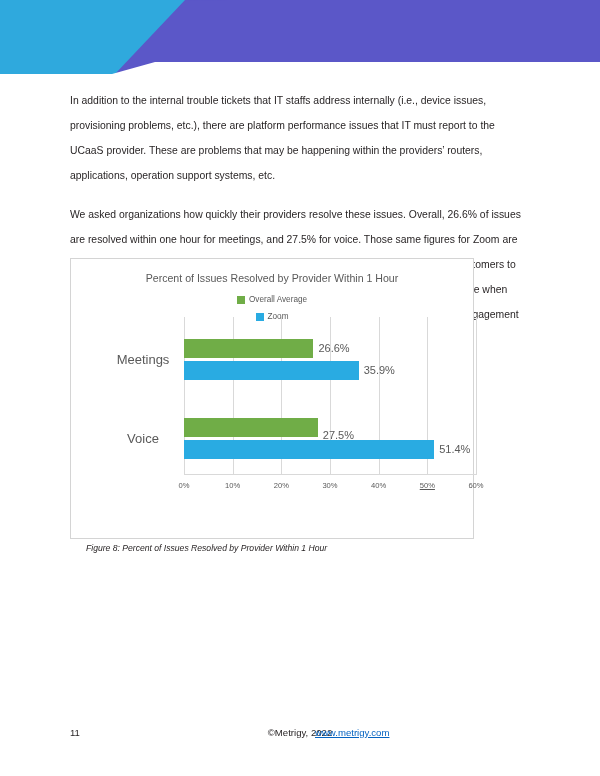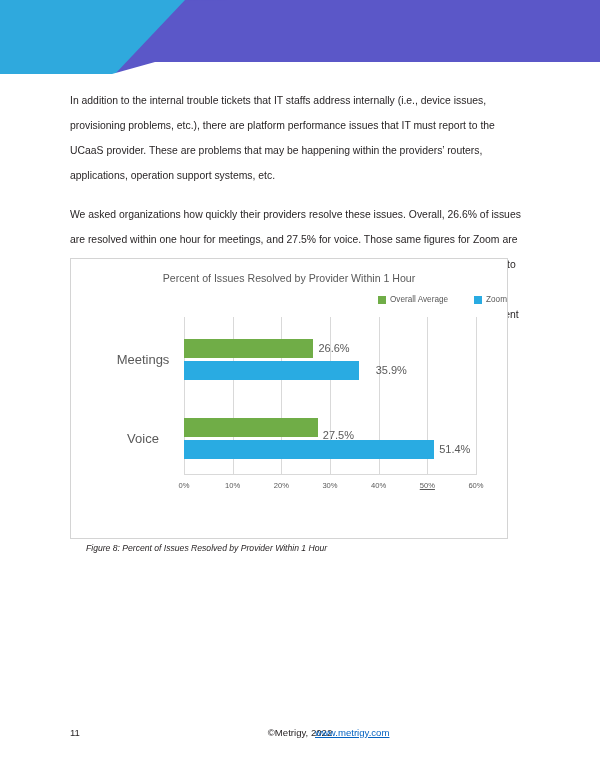--- a/index.html
+++ b/index.html
@@ -39,21 +39,21 @@
     color: #231f20;
     margin: 0 0 14px 0;
     text-align: left;
   }
 
   
   .chart-box {
     position: absolute;
     left: 70px;
     top: 258px;
-    width: 438px;
+    width: 404px;
     height: 281px;
     border: 1px solid #d4d4d4;
     background: #ffffff;
     box-sizing: border-box;
     padding-left: 20px;
   }
   .chart-title {
     position: absolute;
     left: 0;
     top: 13px;
@@ -61,25 +61,26 @@
     text-align: center;
     font-size: 10.6px;
     color: #595959;
   }
   .legend {
     position: absolute;
     top: 36px;
     left: 0;
     width: 100%;
     display: flex;
-    justify-content: flex-end;
+    justify-content: space-between;
     align-items: center;
-    gap: 26px;
+    gap: 8px;
     font-size: 8.2px;
     color: #595959;
+    flex-direction: column;
   }
   .legend-item {
     display: flex;
     align-items: center;
     gap: 4px;
   }
   .legend-swatch {
     width: 8px;
     height: 8px;
     display: inline-block;
@@ -221,21 +222,21 @@
       <div class="tick-label" style="left: 194.667px; top: 164px;">40%</div>
       <div class="gridline" style="left: 243.333px;"></div>
       <div class="tick-label" style="left: 243.333px; top: 164px; text-decoration: underline;">50%</div>
       <div class="gridline" style="left: 292px;"></div>
       <div class="tick-label" style="left: 292px; top: 164px;">60%</div>
       <div class="cat-label" style="left: -72px; width: 62px; top: 34.5px;">Meetings</div>
       <div class="cat-label" style="left: -72px; width: 62px; top: 113.5px;">Voice</div>
       <div class="bar" style="left: 0px; top: 21.5px; width: 129.453px; background: rgb(112, 173, 71);"></div>
       <div class="bar-label" style="left: 134.453px; top: 21.5px;">26.6%</div>
       <div class="bar" style="left: 0px; top: 43.5px; width: 174.713px; background: rgb(41, 171, 226);"></div>
-      <div class="bar-label" style="left: 179.713px; top: 43.5px; margin-left: 12px;">35.9%</div>
+      <div class="bar-label" style="left: 179.713px; top: 43.5px;">35.9%</div>
       <div class="bar" style="left: 0px; top: 100.5px; width: 133.833px; background: rgb(112, 173, 71);"></div>
       <div class="bar-label" style="left: 138.833px; top: 100.5px; margin-top: 8px;">27.5%</div>
       <div class="bar" style="left: 0px; top: 122.5px; width: 250.147px; background: rgb(41, 171, 226);"></div>
       <div class="bar-label" style="left: 255.147px; top: 122.5px;">51.4%</div>
     </div>
 </div>
 
 <div class="figure-caption">Figure 8: Percent of Issues Resolved by Provider Within 1 Hour</div>
 
 <div class="footer">

